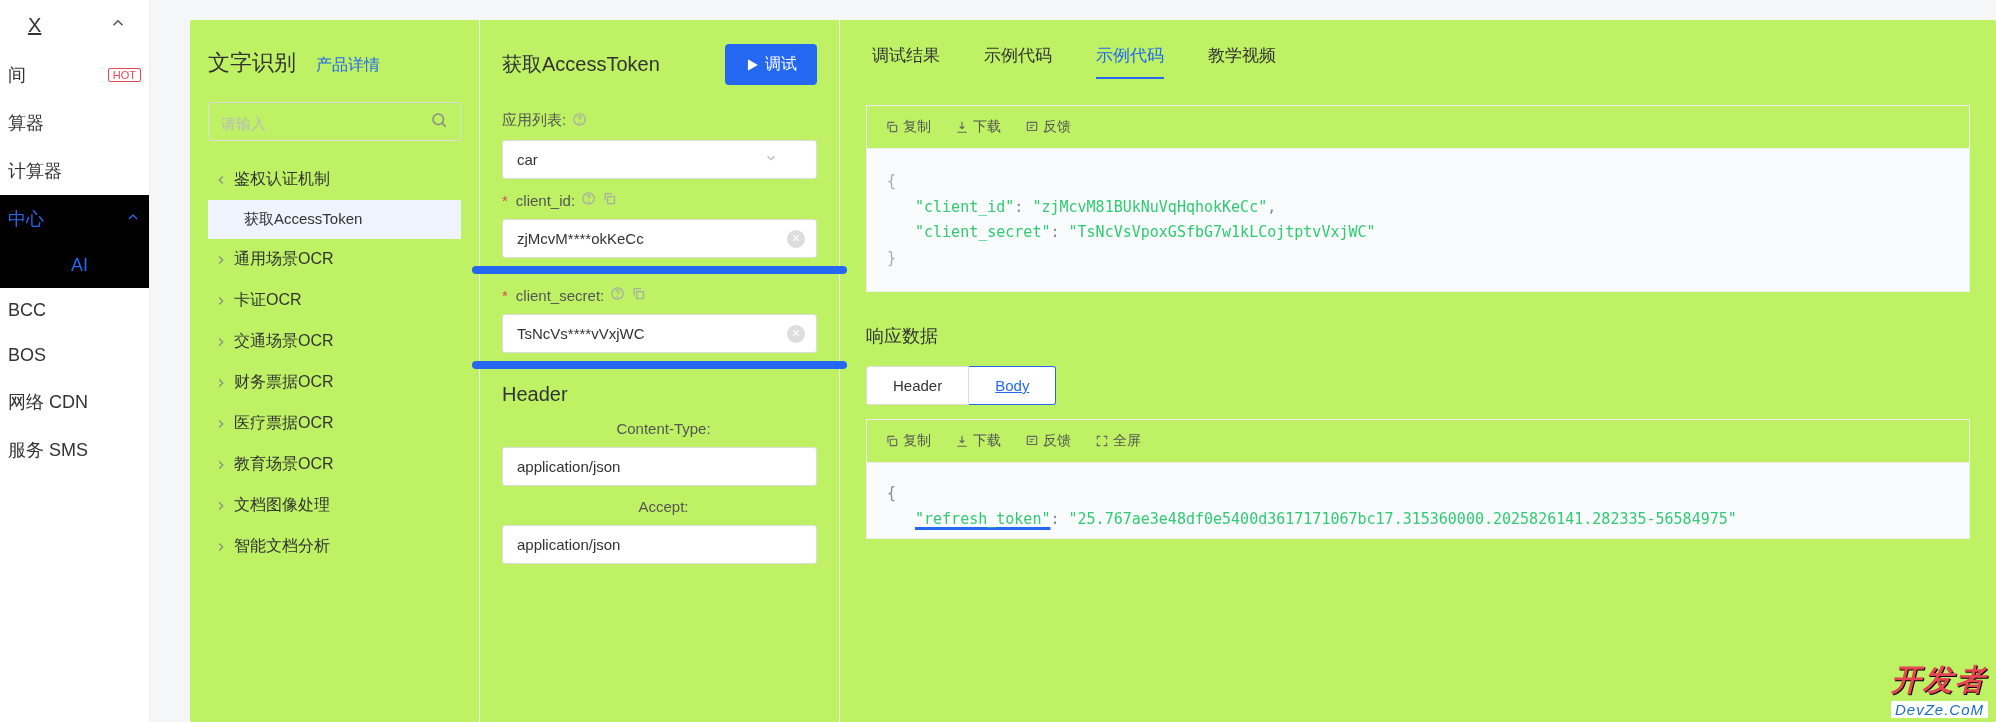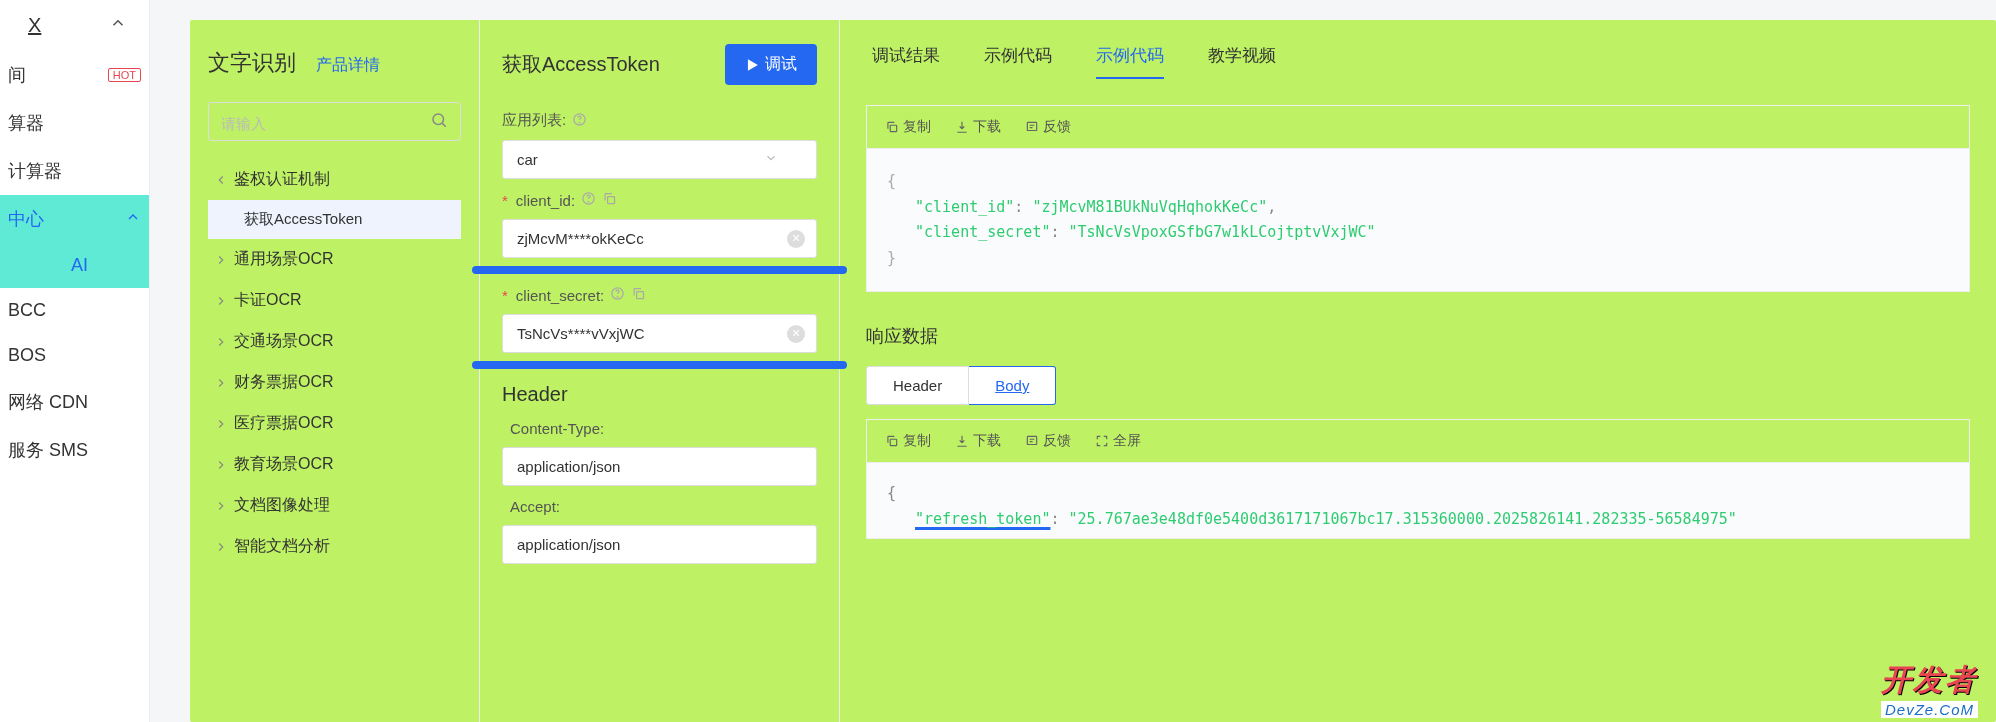--- a/index.html
+++ b/index.html
@@ -4,21 +4,21 @@
   <style>
     * { margin: 0; padding: 0; box-sizing: border-box; }
     body { font-family: -apple-system, BlinkMacSystemFont, "Segoe UI", "PingFang SC", "Microsoft YaHei", sans-serif; font-size: 14px; color: #333; background: #f5f6f8; width: 1996px; height: 722px; overflow: hidden; }
     
     .container { display: flex; height: 100%; }
     
     
     .sidebar-left { width: 150px; background: #fff; border-right: 1px solid #eee; padding-top: 10px; }
     .sidebar-left .collapse-row { display: flex; justify-content: flex-end; padding: 4px 22px 14px; }
     .sidebar-left .item { display: flex; align-items: center; padding: 12px 8px; font-size: 18px; color: #333; cursor: pointer; }
-    .sidebar-left .item.active { color: #2468f2; background: #5eead4; }
+    .sidebar-left .item.active { color: #2468f2; background: #000000; }
     .sidebar-left .item .txt { flex: 1; }
     .sidebar-left .badge-hot { border: 1px solid #e64552; color: #e64552; font-size: 11px; padding: 0px 4px; border-radius: 2px; margin-left: 6px; }
     .sidebar-left .chev { color: #888; font-size: 16px; margin-left: auto; }
     .sidebar-left .logo-x { font-size: 20px; text-decoration: underline; padding-left: 6px; }
     
     .sidebar-left .chev-up { display: inline-block; }
     .sidebar-left .chev-up svg { width: 18px; height: 18px; }
     .chev-down-svg { width: 16px; height: 16px; }
     
     
@@ -56,21 +56,21 @@
     .input-wrap { position: relative; margin-bottom: 12px; }
     .input-wrap input, .input-wrap .select { width: 100%; border: 1px solid #ddd; border-radius: 3px; padding: 10px 38px 10px 14px; font-size: 15px; color: #333; outline: none; background: #fff; }
     .input-wrap .select { display: flex; align-items: center; justify-content: space-between; cursor: pointer; }
     .input-wrap .clear { position: absolute; right: 12px; top: 50%; transform: translateY(-50%); width: 18px; height: 18px; background: #ddd; border-radius: 50%; display: flex; align-items: center; justify-content: center; color: #fff; font-size: 11px; cursor: pointer; }
     .input-wrap .sel-chev { color: #bbb; }
     
     .blue-underline { height: 8px; background: #2468f2; border-radius: 6px; margin: -4px -30px 12px -30px; position: relative; z-index: 2; }
     .blue-underline.second { margin: -4px -30px 14px -30px; }
     
     .section-title { font-size: 20px; font-weight: 400; margin: 14px 0 14px; }
-    .sub-label { font-size: 15px; color: #555; margin: 10px 0 10px 8px; }
+    .sub-label { font-size: 15px; color: #555; margin: 10px 0 10px 8px; text-align: center; }
     
     
     .result-col { flex: 1; padding: 24px 26px; display: flex; flex-direction: column; }
     .tabs { display: flex; gap: 44px; margin-bottom: 26px; padding-left: 6px; }
     .tab { font-size: 17px; color: #333; padding-bottom: 10px; cursor: pointer; }
     .tab.active { color: #2468f2; border-bottom: 2px solid #2468f2; }
     
     .toolbar { display: flex; gap: 24px; border: 1px solid #eee; border-bottom: none; padding: 12px 18px; font-size: 14px; color: #555; }
     .toolbar-item { display: inline-flex; align-items: center; gap: 4px; cursor: pointer; }
     .toolbar-item svg { width: 14px; height: 14px; }
@@ -87,21 +87,21 @@
     .btn-seg { border: 1px solid #ddd; padding: 10px 26px; font-size: 15px; cursor: pointer; background: #fff; }
     .btn-seg:first-child { border-radius: 3px 0 0 3px; }
     .btn-seg:last-child { border-radius: 0 3px 3px 0; border-left: none; }
     .btn-seg.active { color: #2468f2; border-color: #2468f2; text-decoration: underline; }
     
     .code-box2 { background: #fafbfc; border: 1px solid #eee; padding: 18px 20px 6px; font-family: Consolas, monospace; font-size: 15px; line-height: 1.7; color: #888; }
     .code-box2 .key2 { color: #2ecc71; text-decoration: underline; text-decoration-color: #2468f2; text-decoration-thickness: 3px; text-underline-offset: 3px; }
     .code-box2 .str2 { color: #2ecc71; }
     .code-box2 .line { padding-left: 28px; white-space: nowrap; }
     
-    .watermark { position: absolute; right: 18px; bottom: 4px; pointer-events: none; }
+    .watermark { position: absolute; right: 8px; bottom: 4px; pointer-events: none; }
     .watermark .wm-top { font-size: 30px; font-weight: bold; font-style: italic; color: #e64552; letter-spacing: 2px; text-shadow: 1px 1px 0 #000; }
     .watermark .wm-bot { font-size: 15px; font-style: italic; color: #1a6cc8; background: #fff; padding: 0 4px; letter-spacing: 1px; }
     
     .root { position: relative; width: 1996px; height: 722px; }
   </style>
 </head>
 <body>
 
 <div class="root">
 <div class="container">

